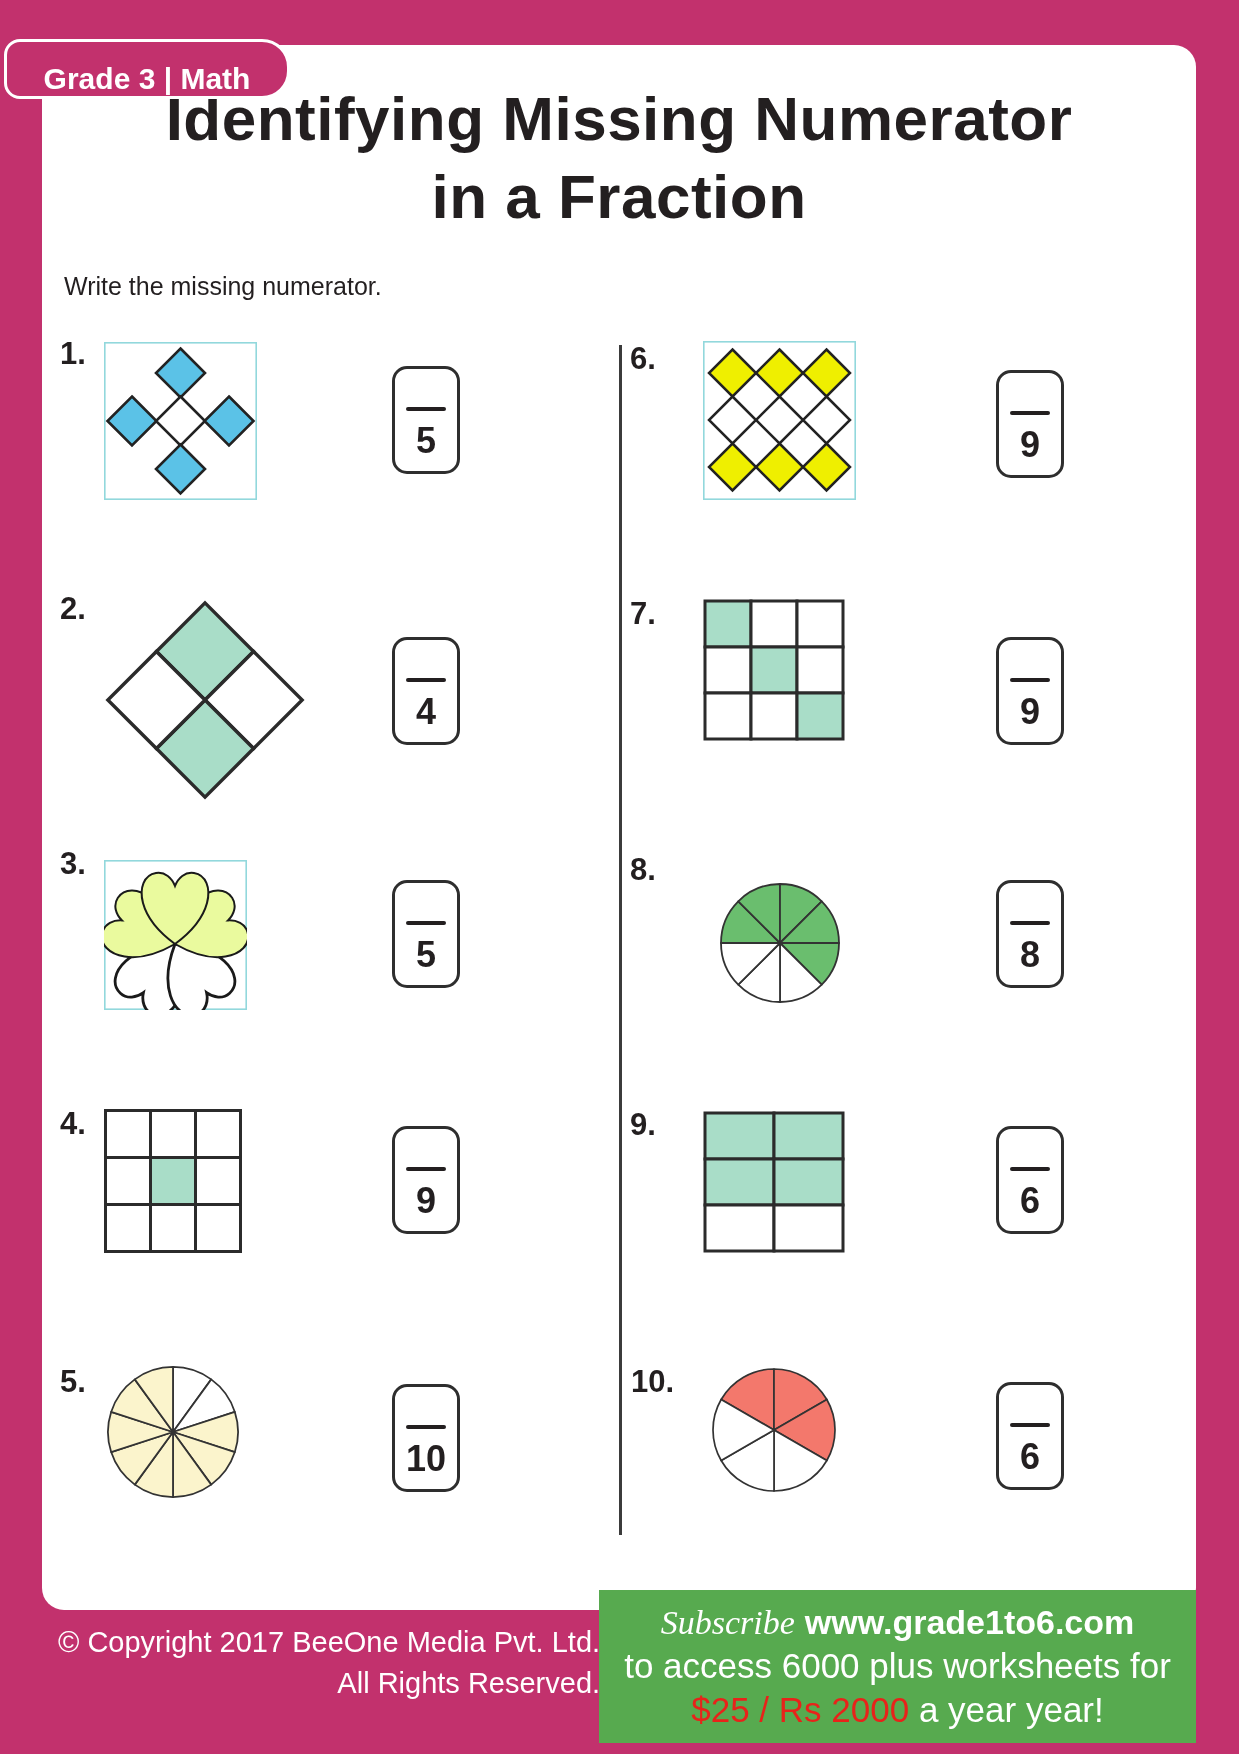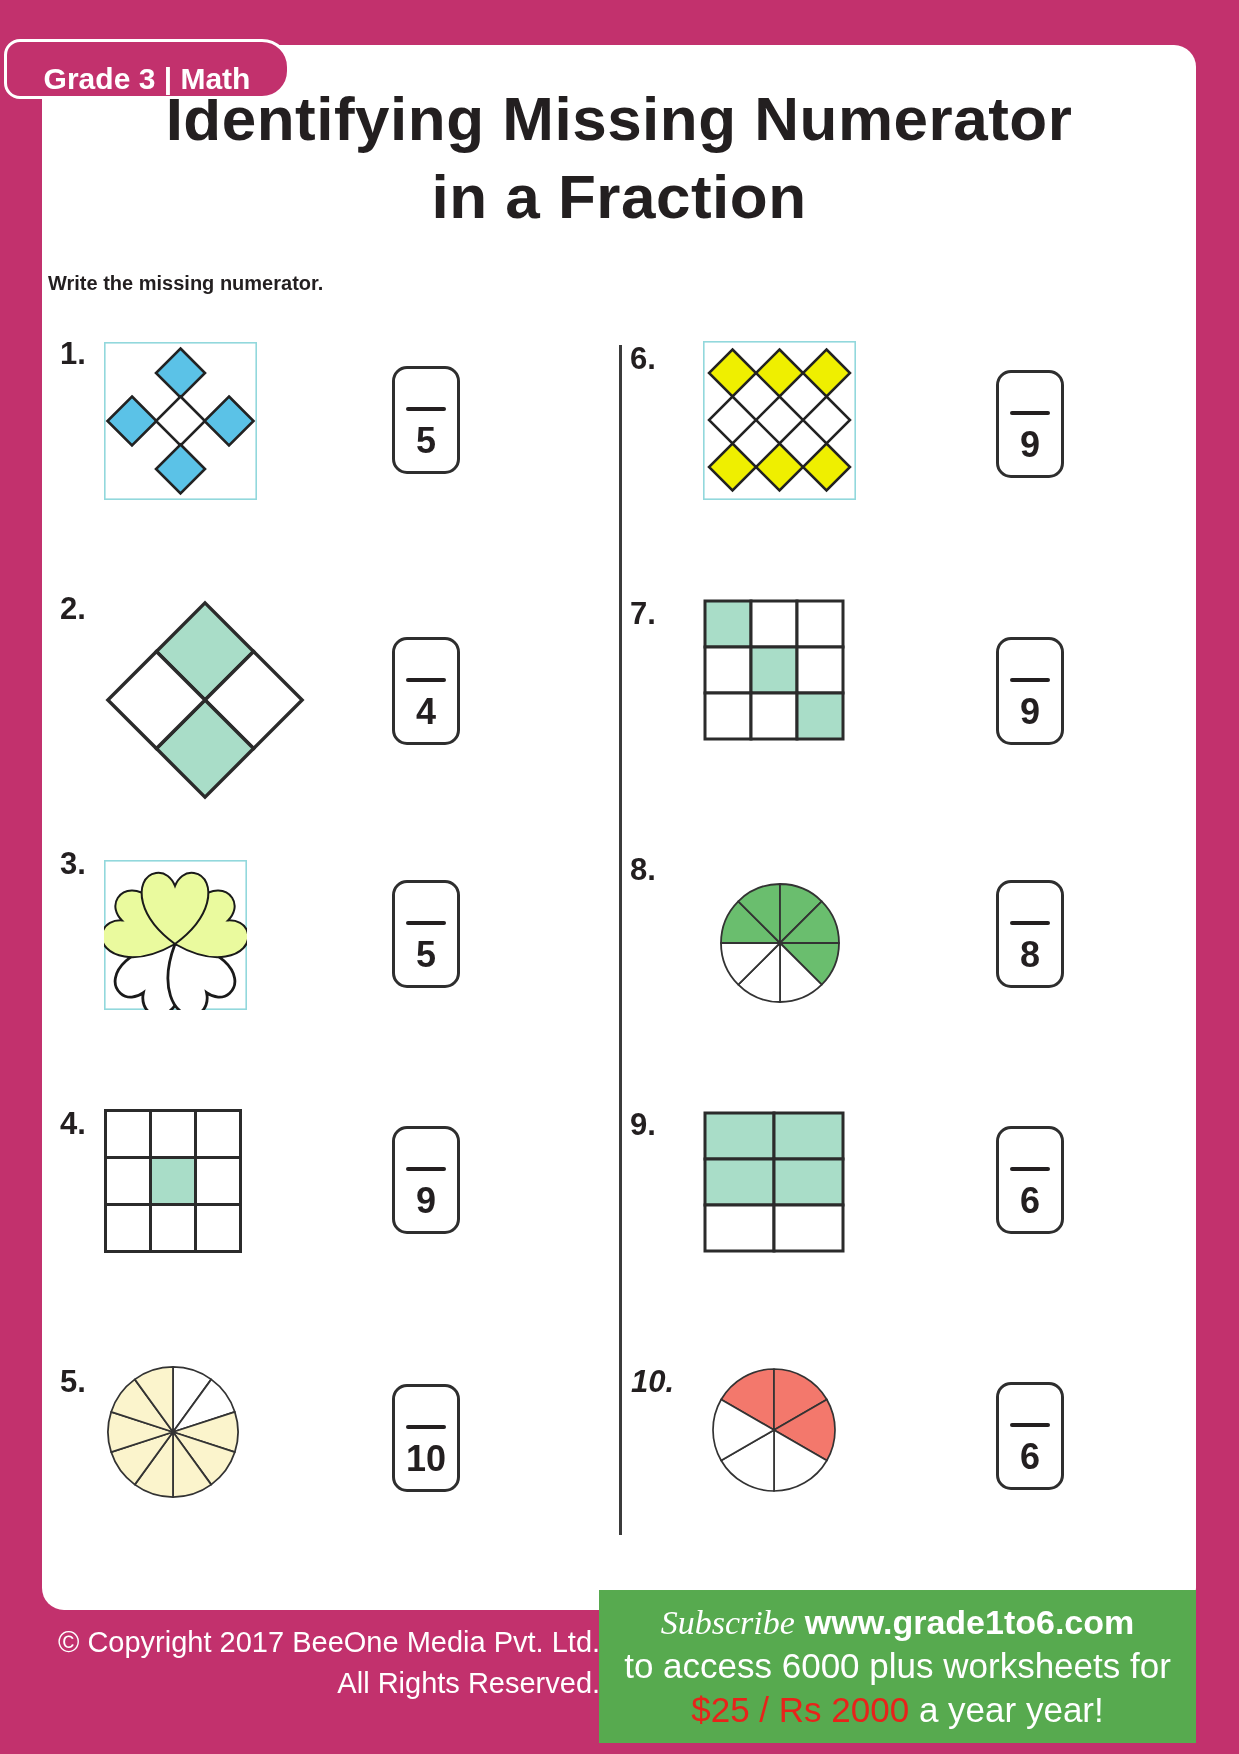--- a/index.html
+++ b/index.html
@@ -18,21 +18,21 @@
     border-radius:16px 28px 28px 16px;
     display:flex; align-items:flex-end; justify-content:center;
     color:#ffffff; font-weight:bold; font-size:30px; z-index:5;
   }
   .title {
     position:absolute; left:42px; top:80px; width:1154px;
     text-align:center; font-weight:bold; font-size:62px; line-height:1.26;
     letter-spacing:0.5px; color:#231F20; z-index:2;
   }
   .instruction {
-    position:absolute; left:48px; top:272px; font-weight:bold; font-size:20px; z-index:2;
+    position:absolute; left:64px; top:272px; font-weight:normal; font-size:25px; z-index:2;
   }
   .divider { position:absolute; left:619px; top:345px; width:3px; height:1190px; background:#3b3b3b; z-index:2; }
   .pnum { position:absolute; font-weight:bold; font-size:31px; z-index:2; }
   .shape { position:absolute; z-index:2; }
   .frac {
     position:absolute; width:62px; height:102px; background:#fff;
     border:3px solid #2e2e2e; border-radius:15px; z-index:2;
     display:flex; flex-direction:column; align-items:center;
   }
   .frac-blank { height:38px; width:100%; }
@@ -239,21 +239,21 @@
       <rect x="2" y="94" width="69" height="46" fill="#ffffff"></rect>
       <rect x="71" y="94" width="69" height="46" fill="#ffffff"></rect>
     </g>
   </svg>
   <div class="frac" style="left:996px;top:1126px;">
     <div class="frac-blank"></div>
     <div class="frac-line"></div>
     <div class="frac-den">6</div>
   </div>
 
-  <span class="pnum" style="left:631px;top:1364px;font-style:italic;">10.</span>
+  <span class="pnum" style="left:631px;top:1364px;">10.</span>
   <svg class="shape" style="left:711px;top:1367px;" width="126" height="126" viewBox="-63 -63 126 126">
     <g stroke="#333333" stroke-width="1.7" stroke-linejoin="round">
       <path d="M0,0 L-52.83,-30.5 A61,61 0 0 1 0,-61 Z" fill="#F3786C"></path>
       <path d="M0,0 L0,-61 A61,61 0 0 1 52.83,-30.5 Z" fill="#F3786C"></path>
       <path d="M0,0 L52.83,-30.5 A61,61 0 0 1 52.83,30.5 Z" fill="#F3786C"></path>
       <path d="M0,0 L52.83,30.5 A61,61 0 0 1 0,61 Z" fill="#ffffff"></path>
       <path d="M0,0 L0,61 A61,61 0 0 1 -52.83,30.5 Z" fill="#ffffff"></path>
       <path d="M0,0 L-52.83,30.5 A61,61 0 0 1 -52.83,-30.5 Z" fill="#ffffff"></path>
     </g>
   </svg>

